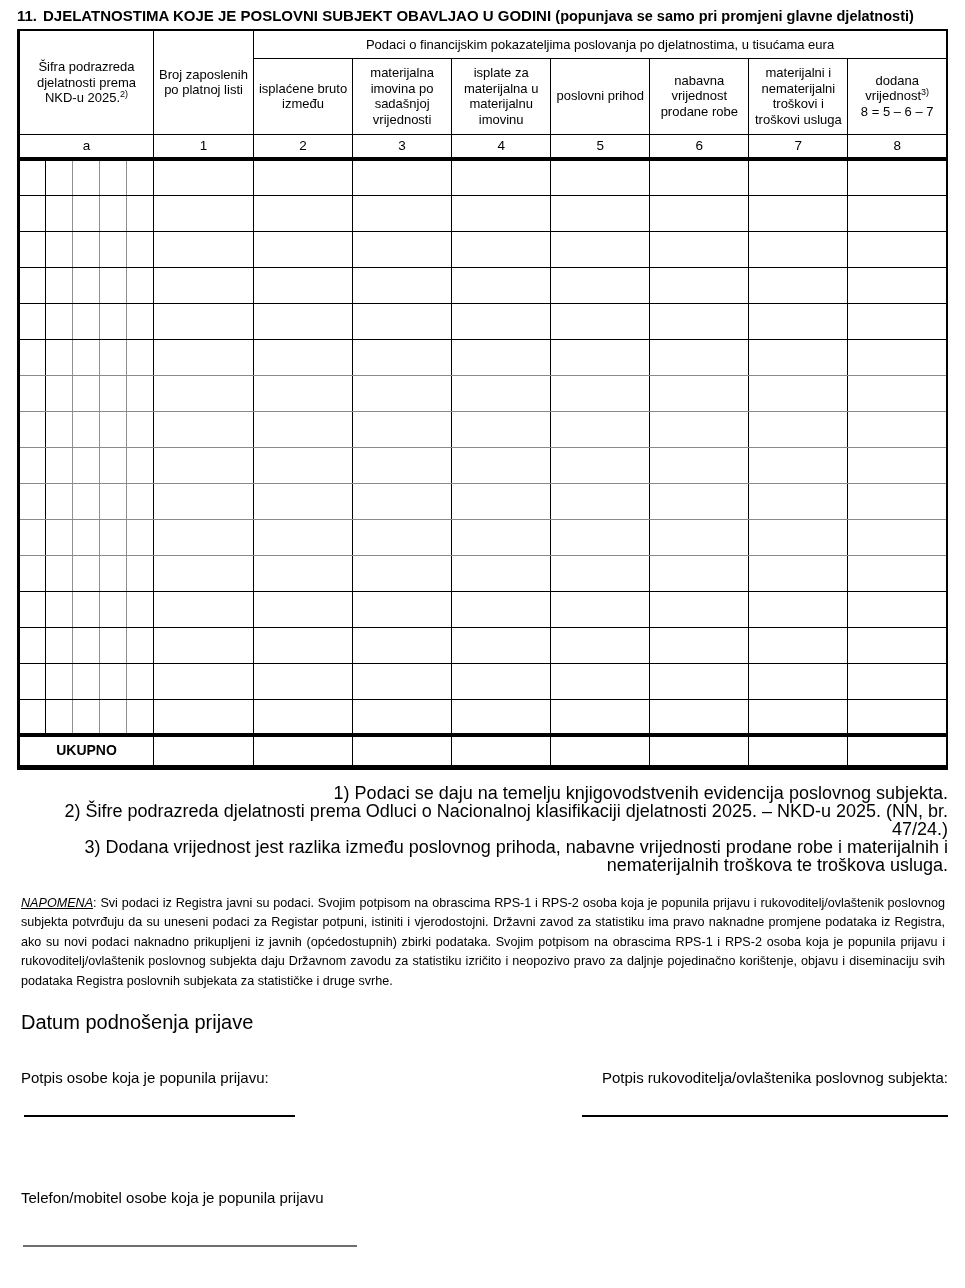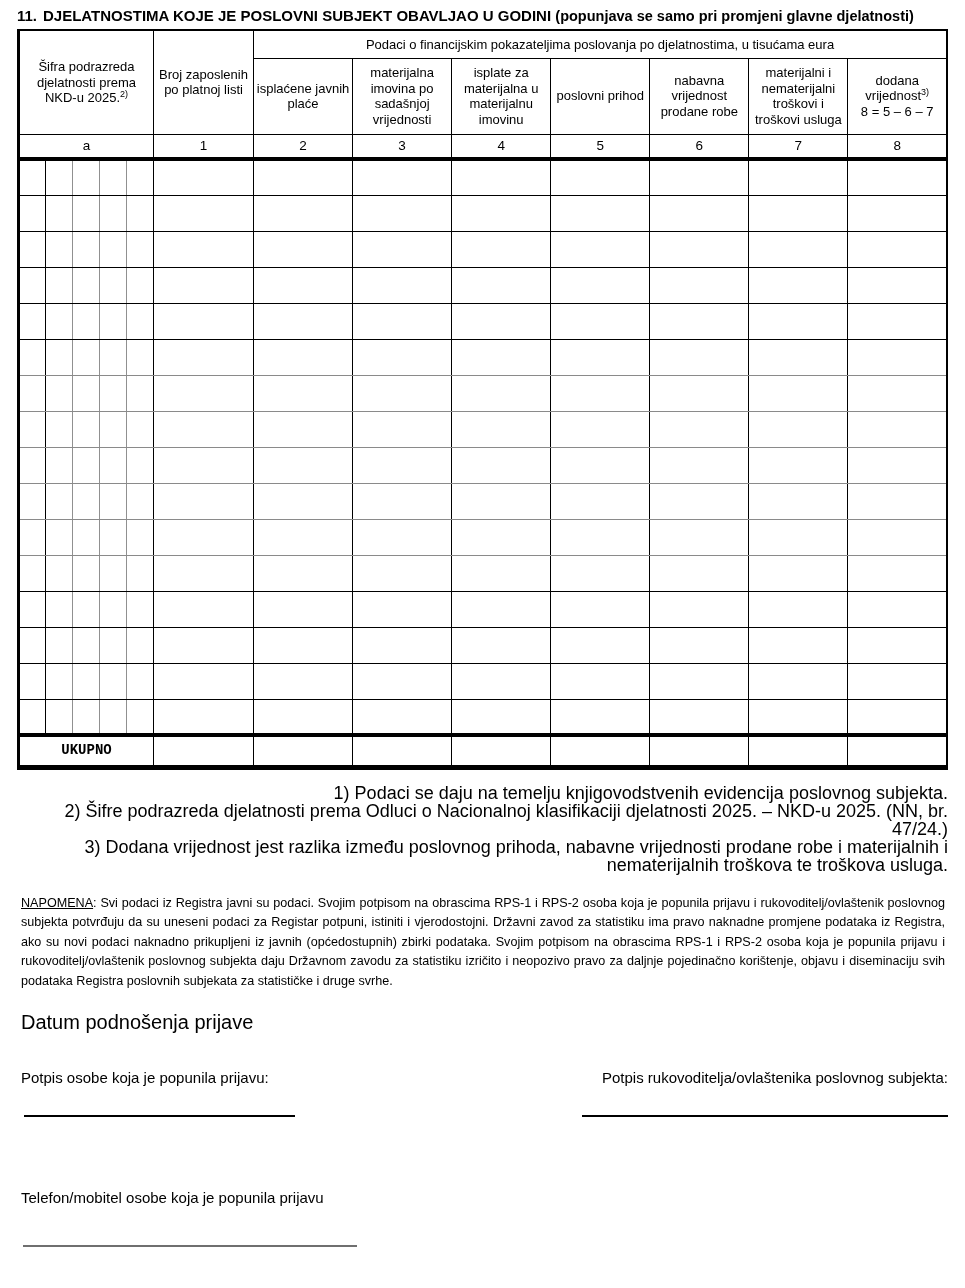--- a/index.html
+++ b/index.html
@@ -25,27 +25,27 @@
   tr.h1{height:28px;} tr.h2{height:76px;}
   tr.idx{height:25px;}
   tr.idx td{border-bottom:4px solid #000;font-size:13.5px;}
   tr.brow{height:36px;}
   tr.brow td{padding:0;}
   tr.brow td.s1{border-right:1px solid #000;}
   tr.brow td.s2,tr.brow td.s3,tr.brow td.s4{border-right:1px solid #909090;}
   tr.g td{border-bottom-color:#8a8a8a;}
   tr.total{height:32px;}
   tr.total td{border-top:4px solid #000;}
-  .tlabel{font-weight:bold;font-size:14px;font-family:Liberation Mono, monospace;}
+  .tlabel{font-weight:bold;font-size:14px;}
 
   
   .fnotes{margin:14px 0 0 16px;font-size:18px;line-height:18px;text-align:right;}
   .napomena{margin:20px 0 0 4px;width:924px;font-size:12.6px;line-height:19.5px;
             text-align:justify;}
-  .und{text-decoration:underline;}
+  .und{text-decoration:underline;font-style:italic;}
   .datum{margin:22px 0 0 4px;font-size:20px;line-height:18px;}
   .potpis-row{margin:38px 0 0 4px;display:flex;justify-content:space-between;
               font-size:15px;line-height:18px;width:927px;}
   .sig-row{margin-top:28px;display:flex;justify-content:space-between;align-items:flex-start;}
   .sig-line-left{margin-left:7px;width:271px;height:0;border-bottom:2px solid #000;}
   .sig-line-right{width:366px;height:0;border-bottom:2px solid #000;}
   .phone{margin:72px 0 0 4px;font-size:15px;line-height:18px;}
   .phone-line{margin:38px 0 0 6px;width:334px;height:0;border-bottom:2px solid #6f6f6f;}
 </style>
 </head>
@@ -74,21 +74,21 @@
         <col>
         <col>
     </colgroup>
     <tbody id="tbody">
       <tr class="h1">
         <th colspan="5" rowspan="2"><span>Šifra podrazreda djelatnosti prema NKD-u 2025.</span><sup>2)</sup></th>
         <th rowspan="2">Broj zaposlenih po platnoj listi</th>
         <th colspan="7">Podaci o financijskim pokazateljima poslovanja po djelatnostima, u tisućama eura</th>
       </tr>
       <tr class="h2">
-        <th>isplaćene javnih plaće</th>
+        <th>isplaćene bruto između</th>
         <th>materijalna imovina po sadašnjoj vrijednosti</th>
         <th>isplate za materijalna u materijalnu imovinu</th>
         <th>poslovni prihod</th>
         <th>nabavna vrijednost prodane robe</th>
         <th>materijalni i nematerijalni troškovi i troškovi usluga</th>
         <th><span>dodana vrijednost</span><sup>3)</sup><br><span>8 = 5 – 6 – 7</span></th>
       </tr>
       <tr class="idx">
         <td colspan="5">a</td>
         <td>1</td>

